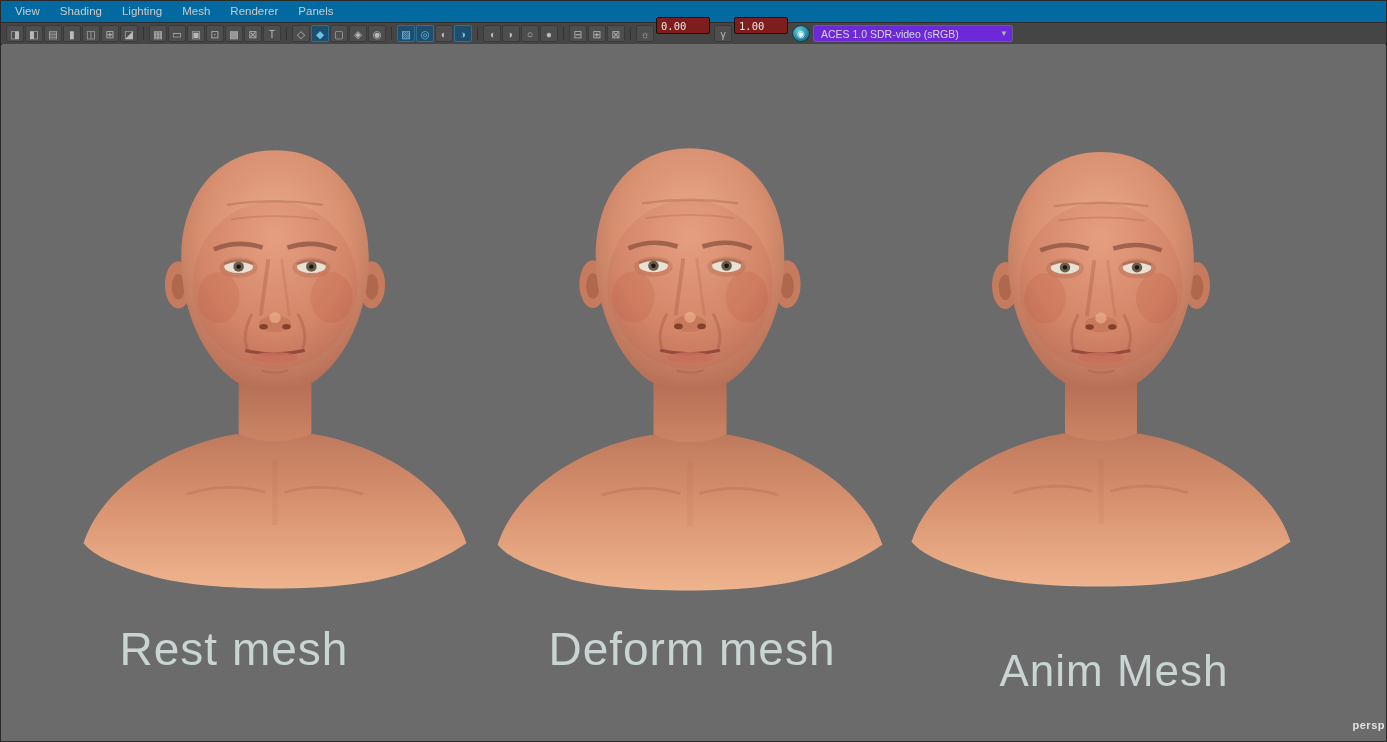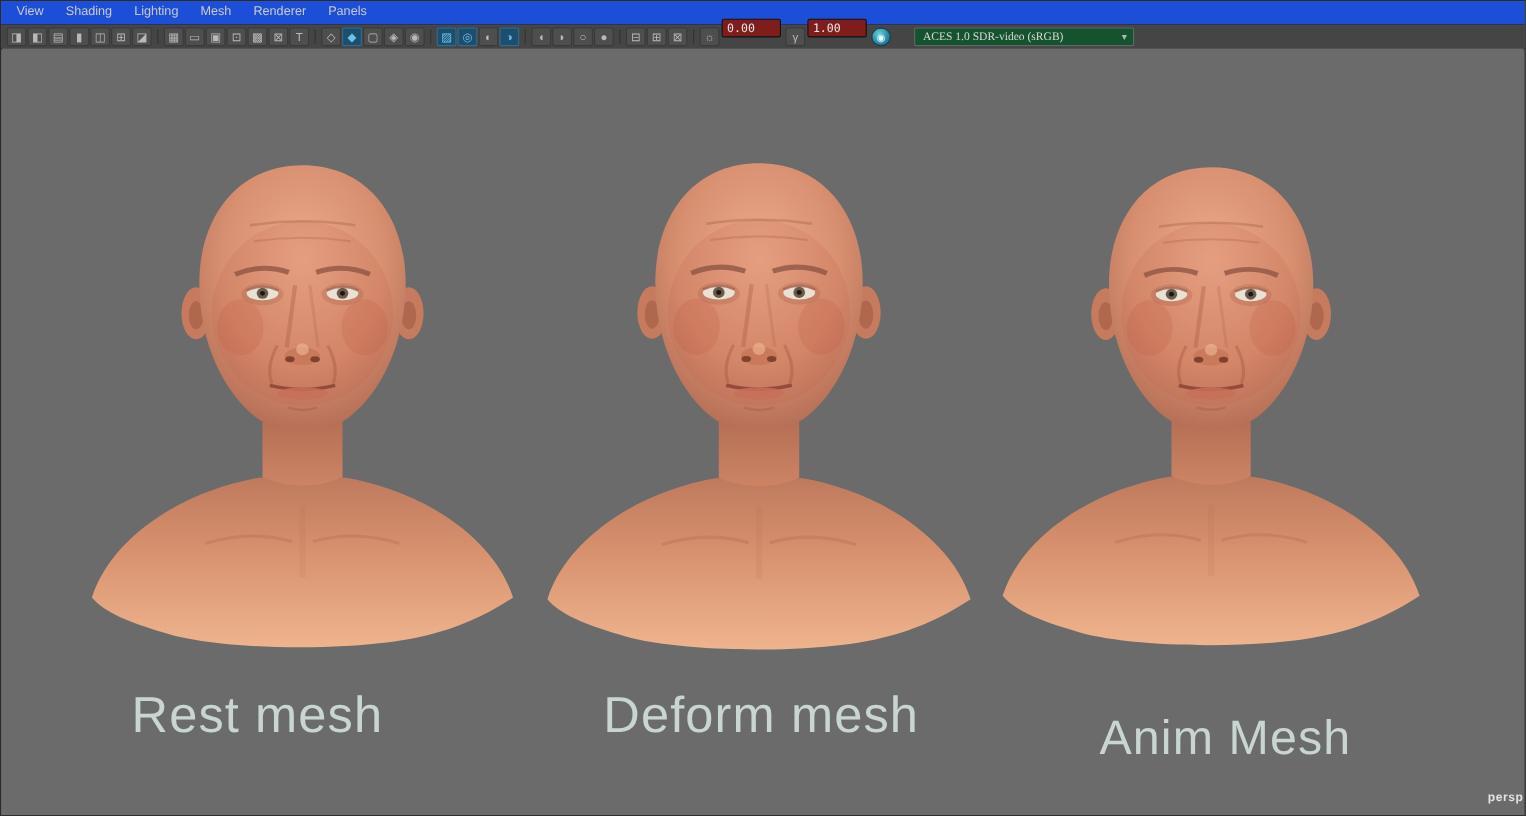--- a/index.html
+++ b/index.html
@@ -6,21 +6,21 @@
   body{
     width:1387px;height:742px;overflow:hidden;
     background:#6b6b6b;
     font-family:"Liberation Sans", sans-serif;
     -webkit-font-smoothing:antialiased;
   }
   .window{position:absolute;inset:0;border:1px solid #2a2a2a;box-sizing:border-box;}
 
   
   .menubar{
-    height:21px;background:#1d4ed8;border-bottom:1px solid #2e2e2e;
+    height:21px;background:#0369a1;border-bottom:1px solid #2e2e2e;
     display:flex;align-items:flex-start;padding:0 4px;
   }
   .menu-item{
     color:#cbcbcb;font-size:11.5px;line-height:21px;padding:0 10px;cursor:default;
   }
 
   
   .toolbar{
     height:21px;background:#454545;border-bottom:1px solid #262626;
     display:flex;align-items:center;padding:0 5px;gap:1px;
@@ -38,24 +38,24 @@
     color:#eafcff;border-color:#12414f;border-radius:50%;font-size:9px;
   }
   .tb-sep{width:1px;height:13px;background:#333;margin:0 4px;flex:0 0 auto;}
   .tb-field{
     width:44px;height:15px;flex:0 0 auto;
     background:#7f1d1d;border:1px solid #121212;border-radius:2px;
     color:#e8e8e8;font-size:10.5px;padding:0 4px;margin:0 3px 16px 1px;
     font-family:"DejaVu Sans Mono", monospace;
   }
   .dropdown{
-    height:17px;width:200px;flex:0 0 auto;margin-left:20px;
-    background:#14532d;border:1px solid #61666a;border-radius:2px;
+    height:17px;width:200px;flex:0 0 auto;margin-left:2px;
+    background:#6d28d9;border:1px solid #61666a;border-radius:2px;
     display:flex;align-items:center;justify-content:space-between;
-    padding:0 4px 0 7px;box-sizing:border-box;cursor:default;font-family:Liberation Serif, serif;
+    padding:0 4px 0 7px;box-sizing:border-box;cursor:default;
   }
   .dropdown .dd-label{color:#d9d9d9;font-size:10.5px;white-space:nowrap;overflow:hidden;}
   .dropdown .dd-arrow{color:#b5b5b5;font-size:8px;margin-left:6px;}
 
   
   .viewport{
     position:absolute;top:43px;left:1px;right:1px;bottom:1px;
     background:#6b6b6b;overflow:hidden;
   }
   .mesh-figure{position:absolute;}

